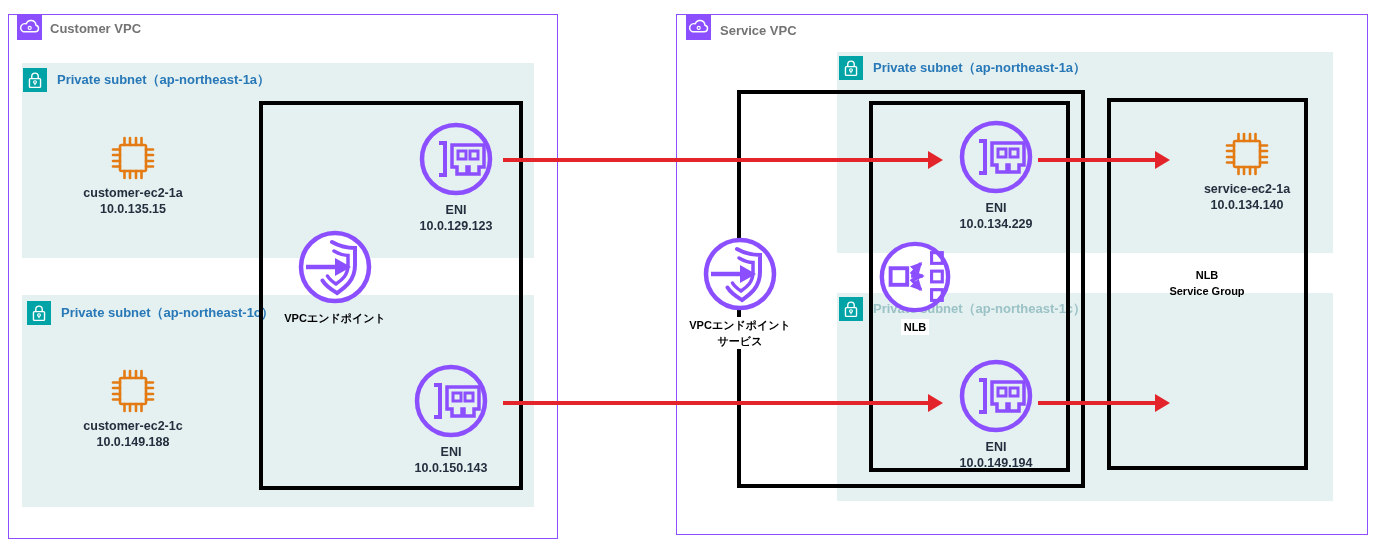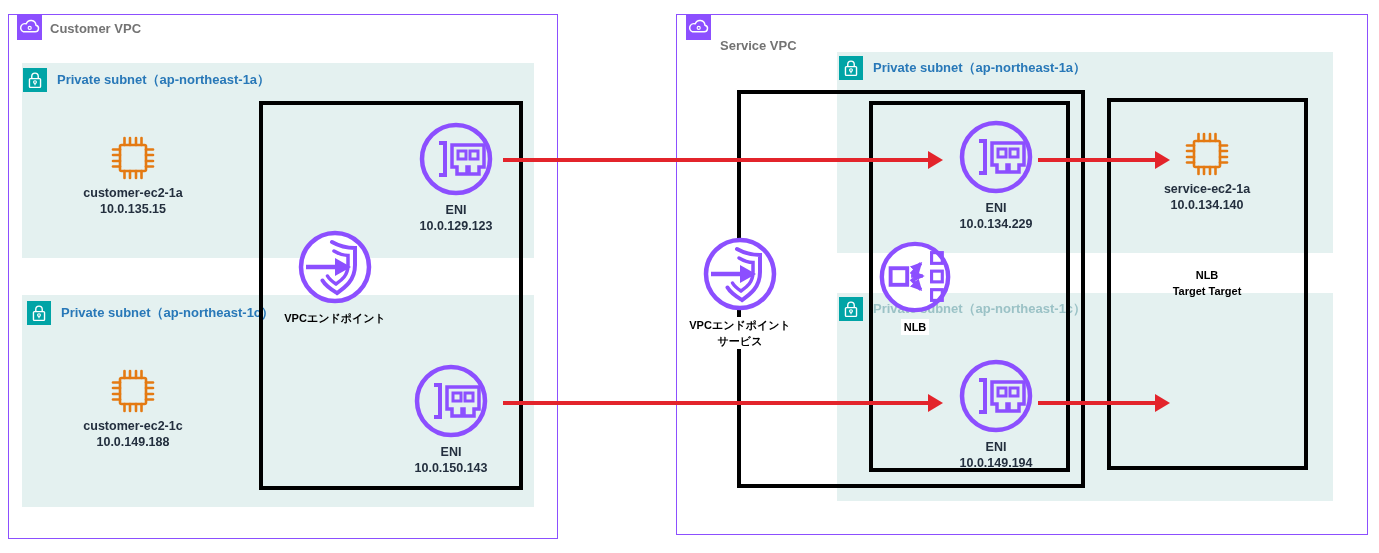--- a/index.html
+++ b/index.html
@@ -139,21 +139,21 @@
   </div>
 
   <div class="bbox" style="left:259px;top:101px;width:264px;height:389px;"></div>
 
   <div class="vpc" style="left:676px;top:14px;width:690px;height:519px;"></div>
   <div class="vpc-badge" style="left:686px;top:15px;">
     <svg width="25" height="25" viewBox="0 0 26 26">
         <use href="#icon-cloud"></use>
       </svg>
   </div>
-  <div class="vpc-title" style="left:720px;top:38px;">Service VPC</div>
+  <div class="vpc-title" style="left:720px;top:23px;">Service VPC</div>
 
   <div class="subnet" style="left:837px;top:52px;width:496px;height:201px;"></div>
   <div class="subnet-head" style="left:839px;top:56px;">
     <span class="subnet-badge">
       <svg width="24" height="24" viewBox="0 0 26 26">
           <use href="#icon-lock"></use>
         </svg>
       </span>
     <span class="subnet-label">Private subnet（ap-northeast-1a）</span>
   </div>
@@ -248,34 +248,34 @@
   <div class="node" style="left:996px;top:117px;">
     <svg width="80" height="80" viewBox="0 0 80 80">
         <use href="#icon-eni"></use>
       </svg>
     <div class="nlabel">
       <span>ENI</span>
       <span>10.0.134.229</span>
     </div>
   </div>
 
-  <div class="node" style="left:1207px;top:130px;justify-content:space-between;">
+  <div class="node" style="left:1247px;top:130px;justify-content:space-between;">
     <svg width="48" height="48" viewBox="0 0 48 48">
         <use href="#icon-chip"></use>
       </svg>
     <div class="nlabel">
       <span>service-ec2-1a</span>
       <span>10.0.134.140</span>
     </div>
   </div>
 
   <div class="node" style="left:1207px;top:264px;">
     <div class="nlabel black">
       <span>NLB</span>
-      <span>Target Target</span>
+      <span>Service Group</span>
     </div>
   </div>
 
   <div class="node" style="left:996px;top:356px;">
     <svg width="80" height="80" viewBox="0 0 80 80">
         <use href="#icon-eni"></use>
       </svg>
     <div class="nlabel">
       <span>ENI</span>
       <span>10.0.149.194</span>

